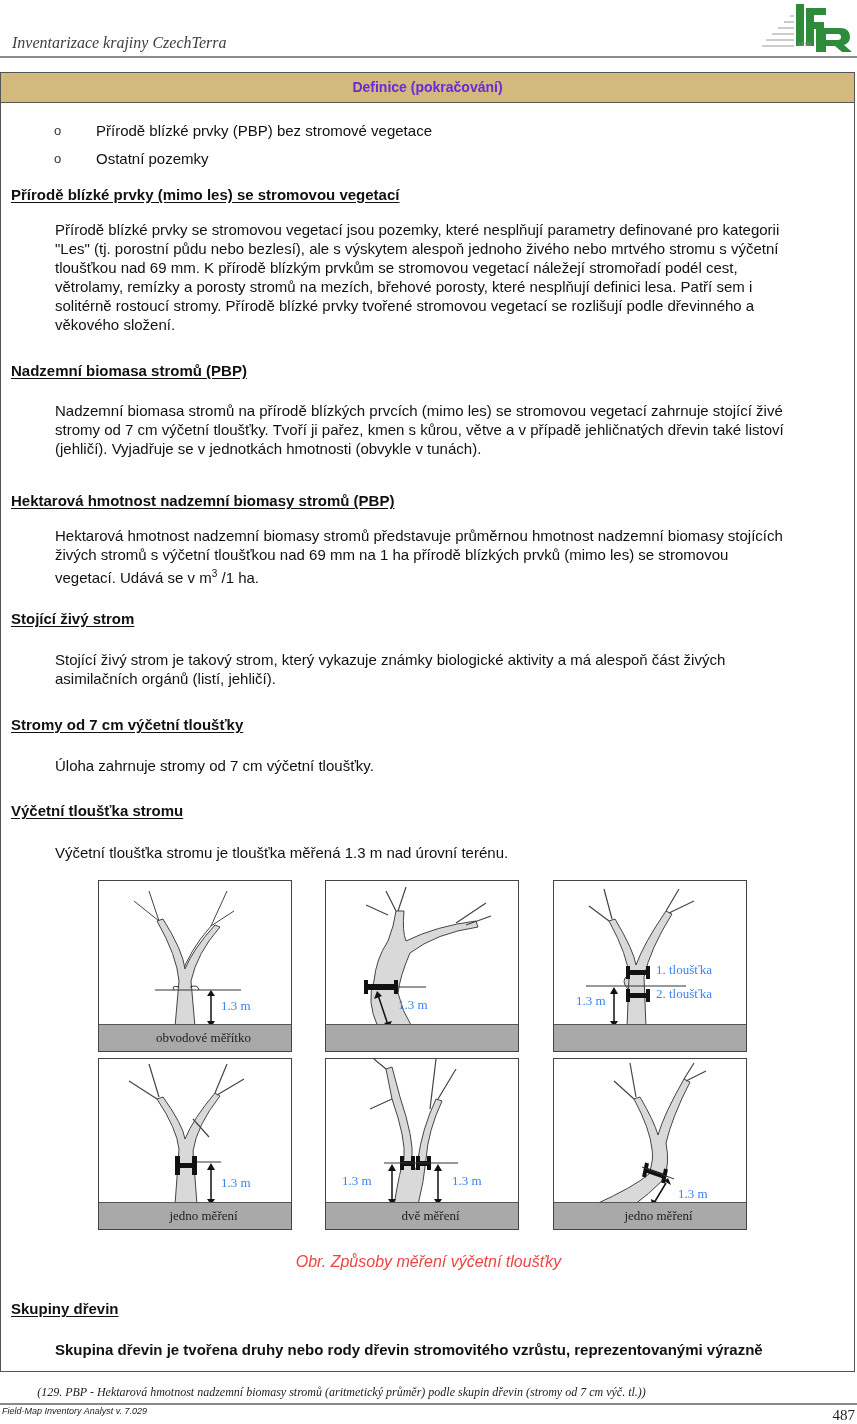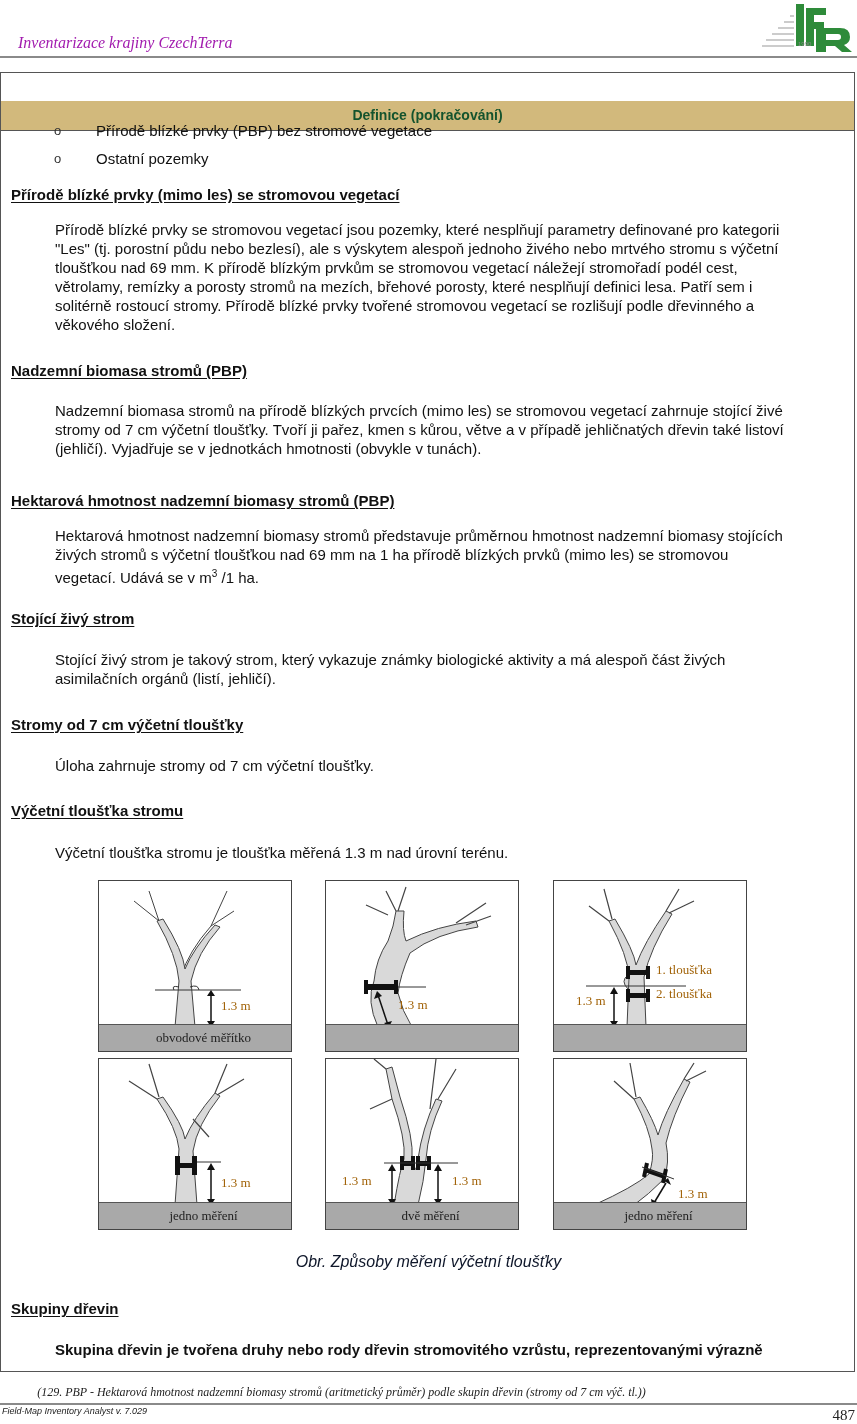--- a/index.html
+++ b/index.html
@@ -1,39 +1,39 @@
 <!DOCTYPE html>
 <html><head>
 <meta charset="utf-8">
 <style>
   html, body { margin: 0; padding: 0; background: #ffffff; }
   body { width: 857px; height: 1424px; position: relative; overflow: hidden;
          font-family: "Liberation Sans", sans-serif; color: #111; }
-  .page-header-title { position: absolute; left: 18px; top: 34px; font-family: "Liberation Serif", serif;
-         font-style: italic; font-size: 16px; color: #a21caf; }
+  .page-header-title { position: absolute; left: 12px; top: 34px; font-family: "Liberation Serif", serif;
+         font-style: italic; font-size: 16px; color: #404040; }
   .header-rule { position: absolute; left: 0; top: 56px; width: 857px; height: 2px; background: #8a8a8a; }
   .logo { position: absolute; left: 760px; top: 2px; width: 94px; height: 52px; }
   .frame { position: absolute; left: 0; top: 72px; width: 855px; height: 1300px;
            border: 1px solid #555; box-sizing: border-box; }
   .frame-title { height: 29px; background: #d2b97c; border-bottom: 1px solid #555;
-                 text-align: center; font-weight: bold; font-size: 14px; line-height: 29px; color: #14532d; margin-top: 28px; }
+                 text-align: center; font-weight: bold; font-size: 14px; line-height: 29px; color: #6d28d9; }
   .bullet { position: absolute; left: 54px; font-size: 15px; }
   .bullet .mark { position: absolute; left: 0; top: 1px; font-size: 13px; color: #333; }
   .bullet .txt { position: absolute; left: 42px; white-space: nowrap; }
   .heading { position: absolute; left: 11px; font-weight: bold; font-size: 15px;
              text-decoration: underline; text-underline-offset: 2px; white-space: nowrap; }
   .para { position: absolute; left: 11px; width: 835px; font-size: 15px; line-height: 19px; margin-left: 44px; }
   .para sup { font-size: 10px; }
   .figure-grid { position: absolute; left: 98px; top: 880px; width: 650px; height: 352px; }
   .fig { position: absolute; width: 194px; height: 172px; border: 1px solid #444; box-sizing: border-box; background: #fff; overflow: hidden; }
   .fig svg { position: absolute; left: 0; top: 0; }
   .fig .ground { position: absolute; left: 0; right: 0; bottom: 0; height: 26px; background: #a9a9a9;
                  border-top: 1px solid #555; font-family: "Liberation Serif", serif; font-size: 13px; text-align: center; line-height: 26px; color: #222; padding-left: 17px; }
-  .fig .lbl { position: absolute; font-family: "Liberation Serif", serif; font-size: 13px; color: #a16207; white-space: nowrap; }
-  .caption { position: absolute; left: 0; width: 857px; top: 1253px; text-align: center; font-style: italic; font-size: 16px; color: #0f172a; }
+  .fig .lbl { position: absolute; font-family: "Liberation Serif", serif; font-size: 13px; color: #3b82f6; white-space: nowrap; }
+  .caption { position: absolute; left: 0; width: 857px; top: 1253px; text-align: center; font-style: italic; font-size: 16px; color: #ef4444; }
   .footer-note { position: absolute; left: 0; width: 683px; top: 1385px; text-align: center; font-family: "Liberation Serif", serif;
                  font-style: italic; font-size: 12px; color: #222; }
   .footer-rule { position: absolute; left: 0; top: 1403px; width: 857px; height: 2px; background: #8a8a8a; }
   .footer-version { position: absolute; left: 2px; top: 1406px; font-style: italic; font-size: 9px; color: #222; }
   .page-number { position: absolute; right: 2px; top: 1407px; font-family: "Liberation Serif", serif; font-size: 15px; color: #222; }
 </style>
 </head>
 <body>
 
 <div class="page-header-title">Inventarizace krajiny CzechTerra</div>

